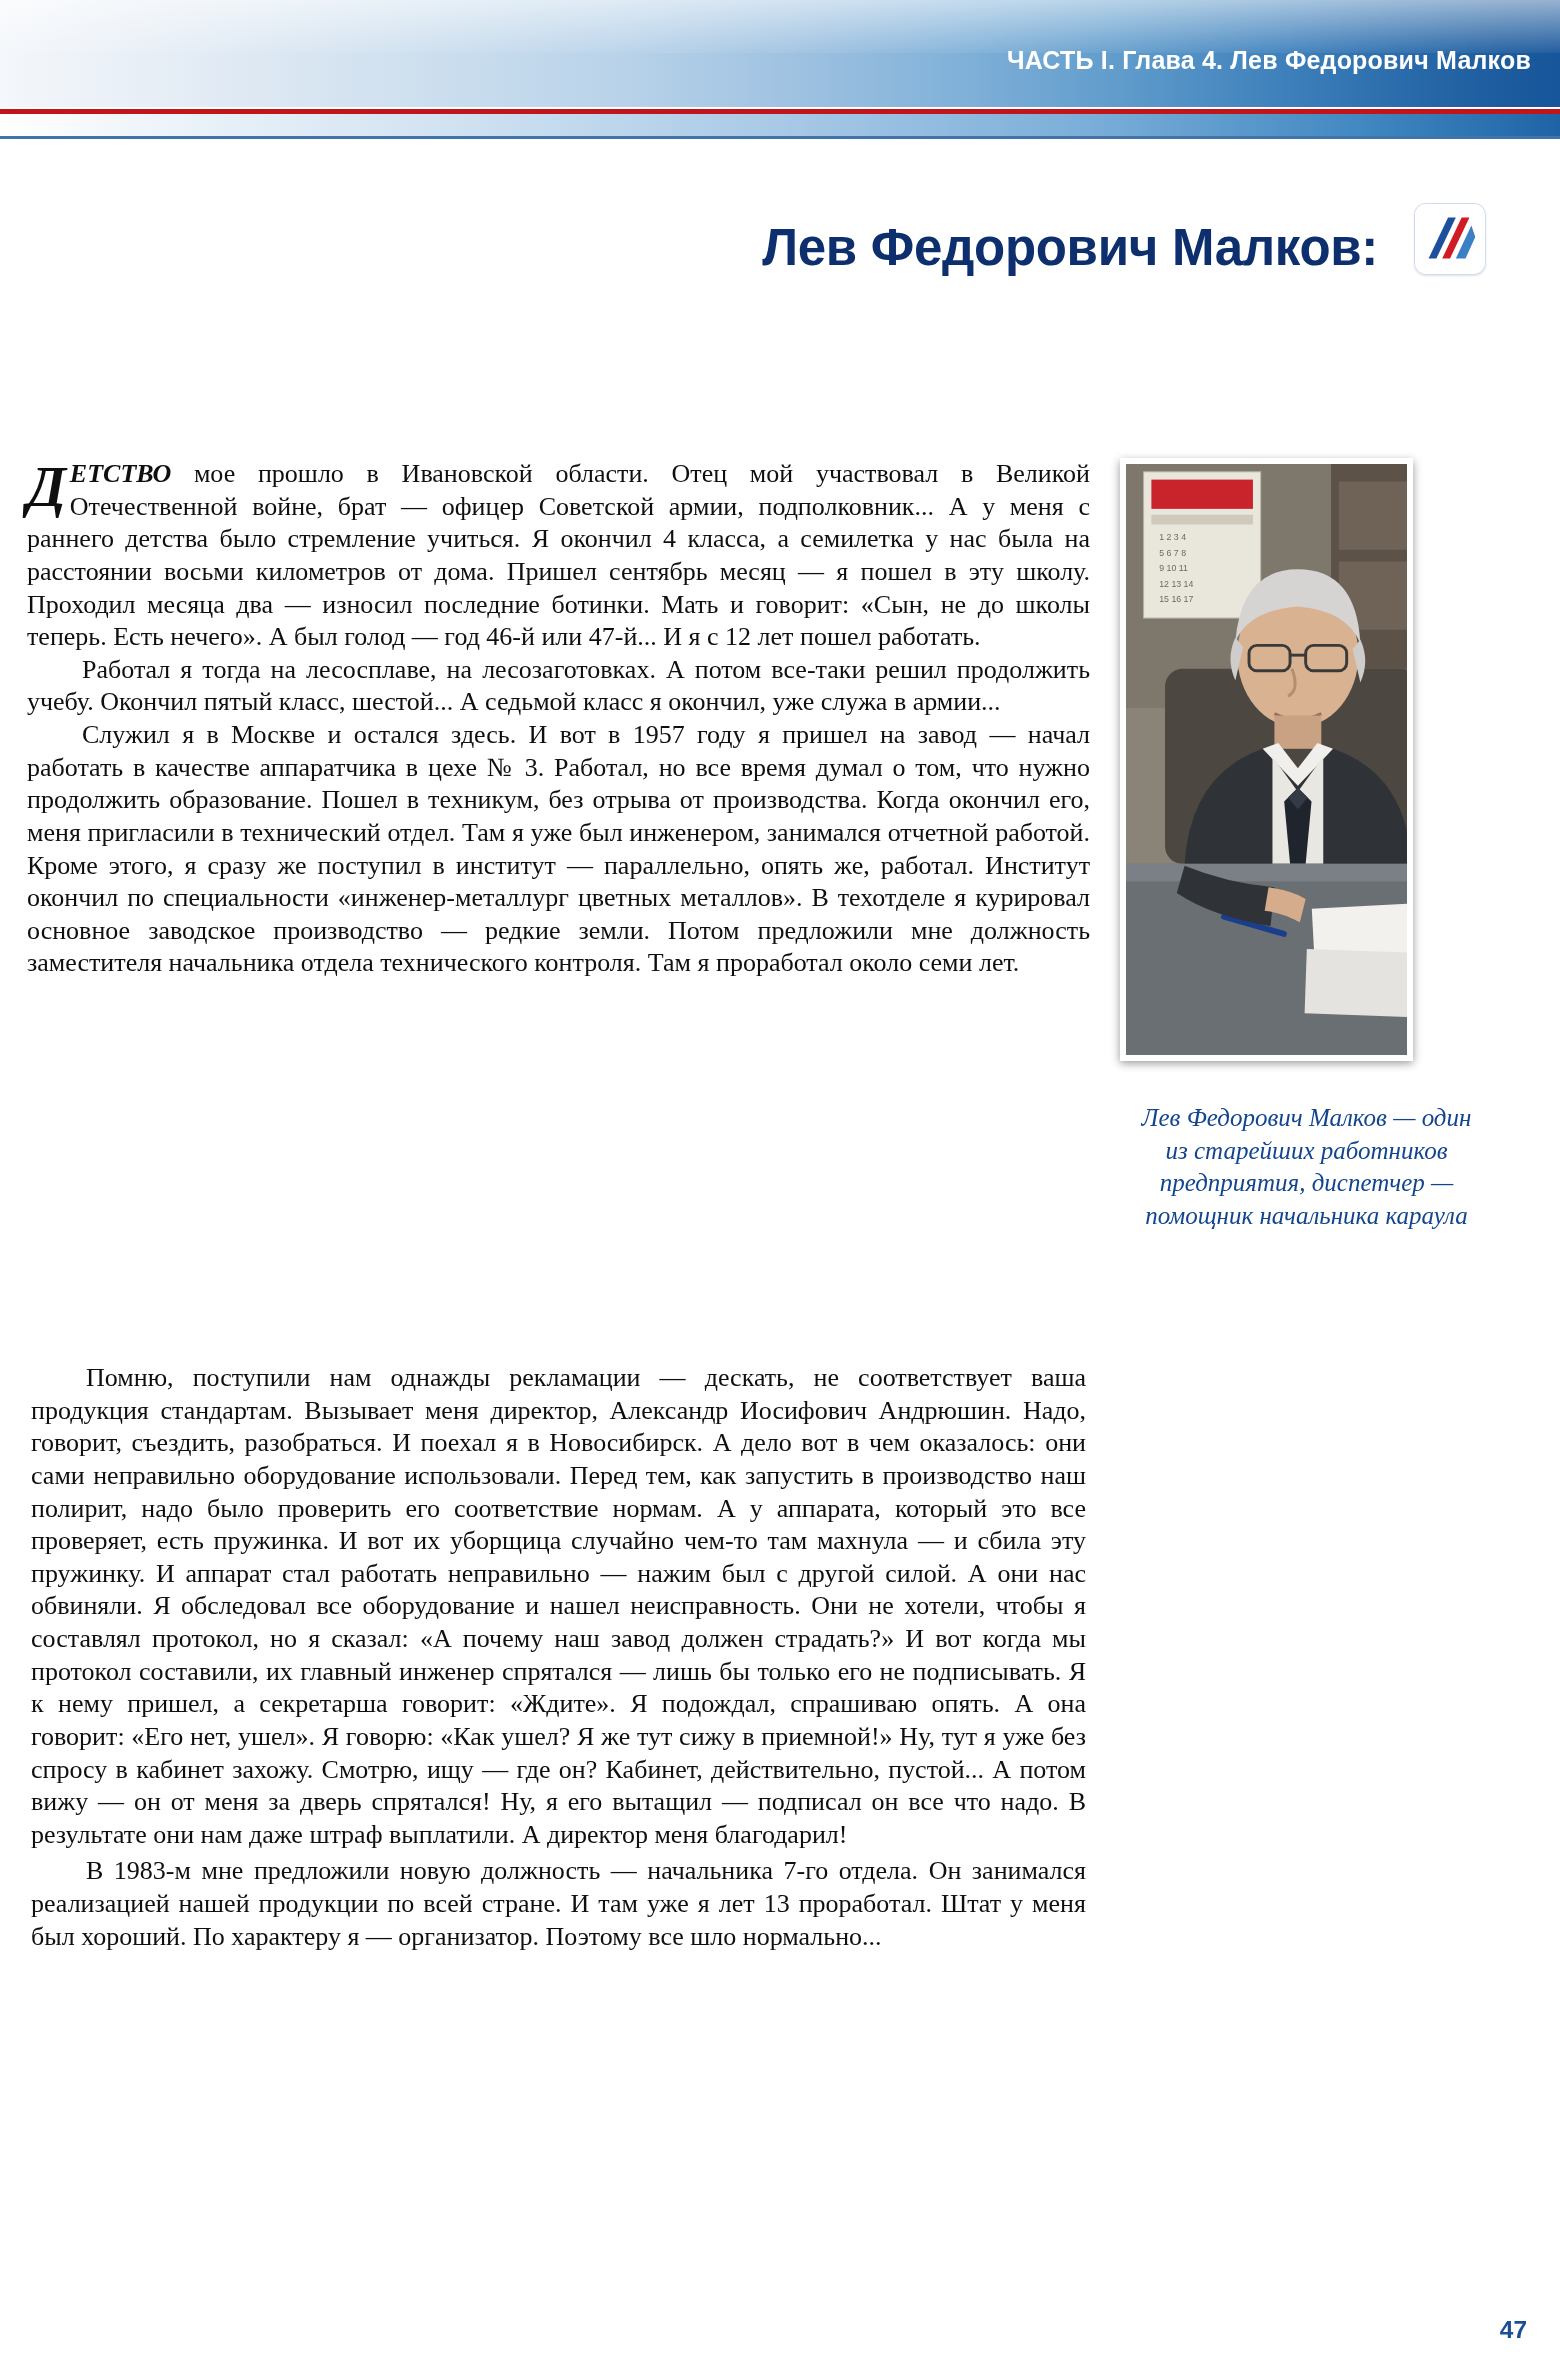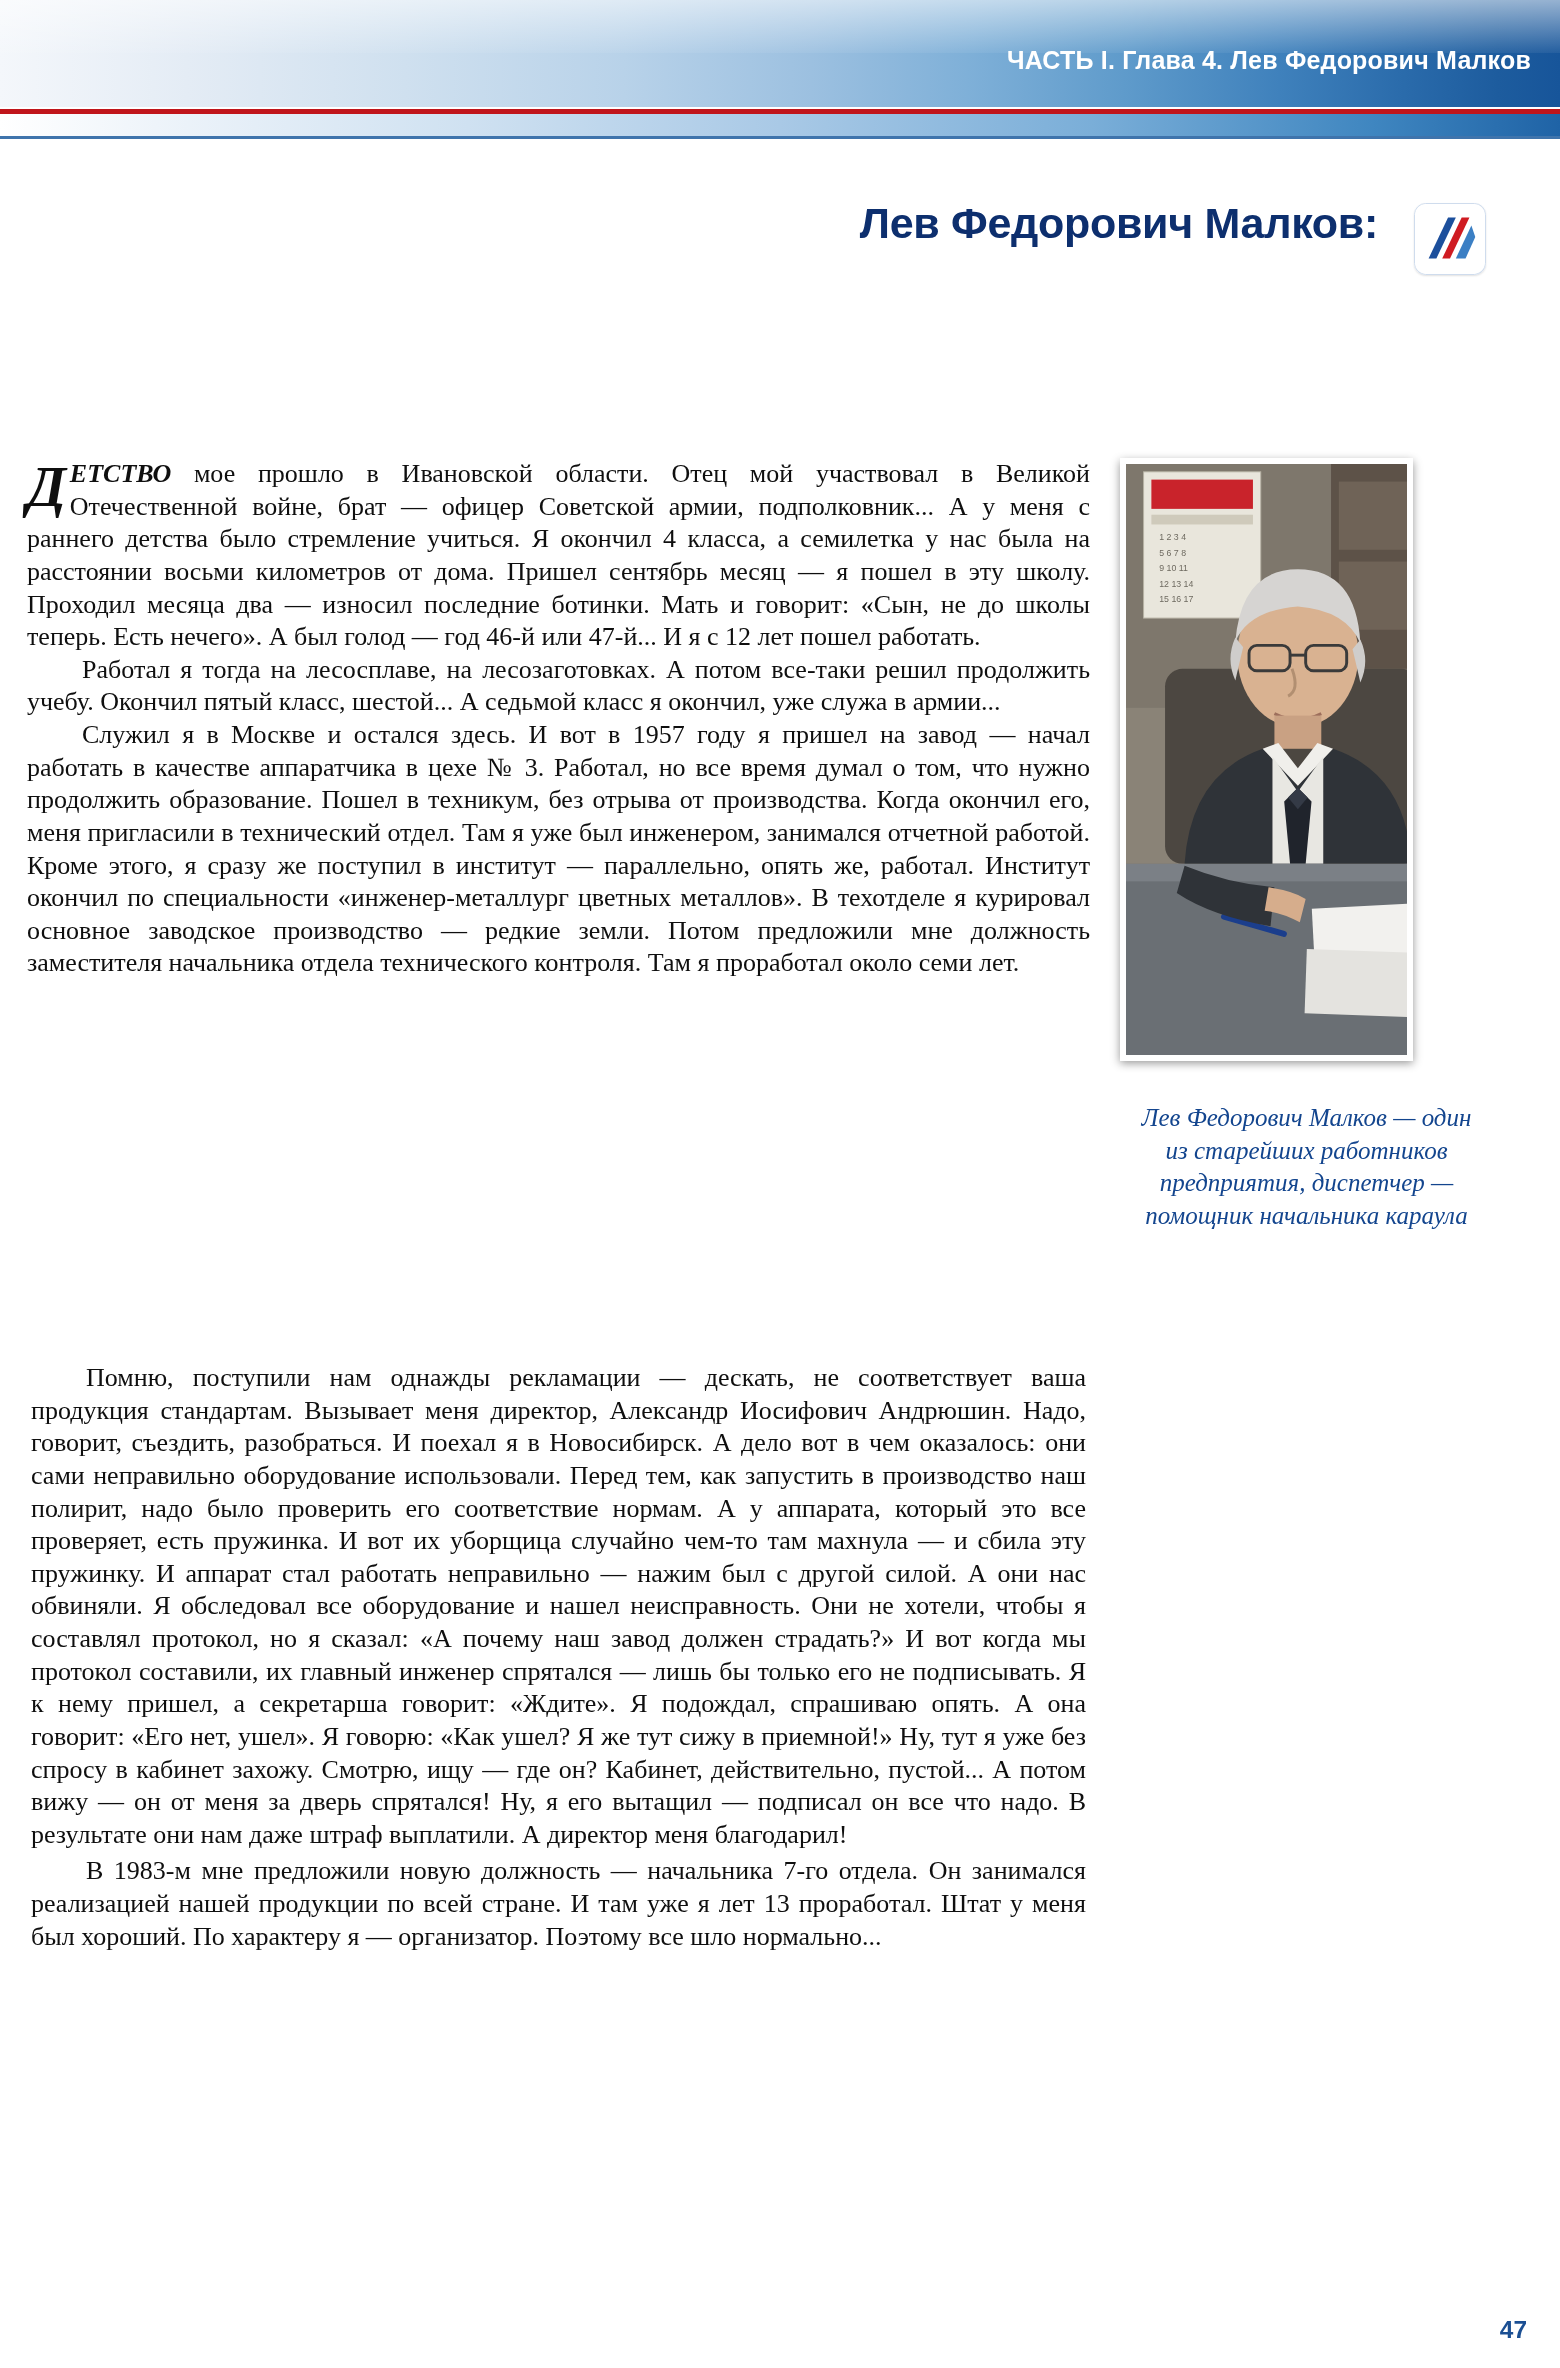--- a/index.html
+++ b/index.html
@@ -105,26 +105,27 @@
   
   .title-wrap {
     position: absolute;
     top: 200px;
     left: 88px;
     width: 1395px;
     text-align: right;
   }
   .title-line1 {
     font-family: "Liberation Sans", sans-serif;
-    font-size: 43px;
+    font-size: 51px;
     font-weight: bold;
     color: #0d2f6e;
     line-height: 1.1;
     letter-spacing: -0.3px;
     padding-right: 105px;
+    margin-top: 20px;
   }
   .title-line2 {
     font-family: "Liberation Sans", sans-serif;
     font-size: 43px;
     font-weight: bold;
     color: #c0151b;
     line-height: 1.15;
     margin-top: 13.7px;
     letter-spacing: -0.3px;
     padding-right: 13.7px;

